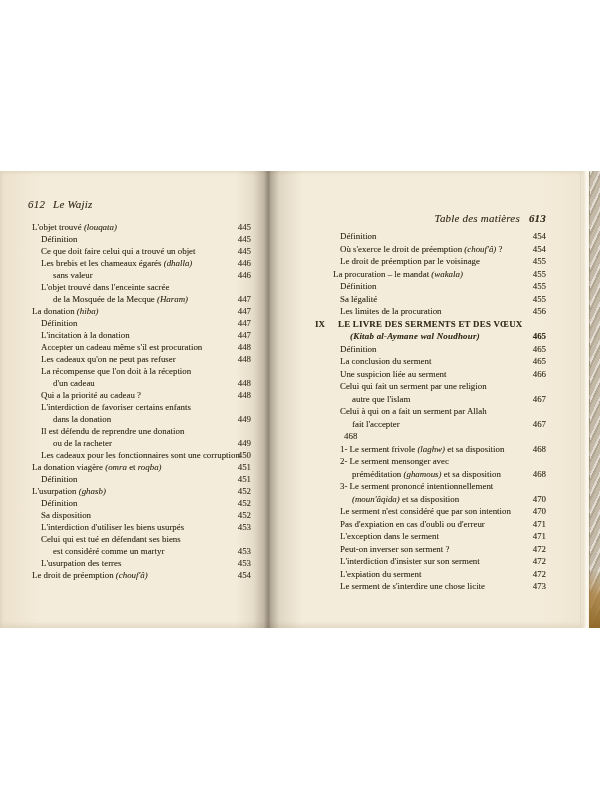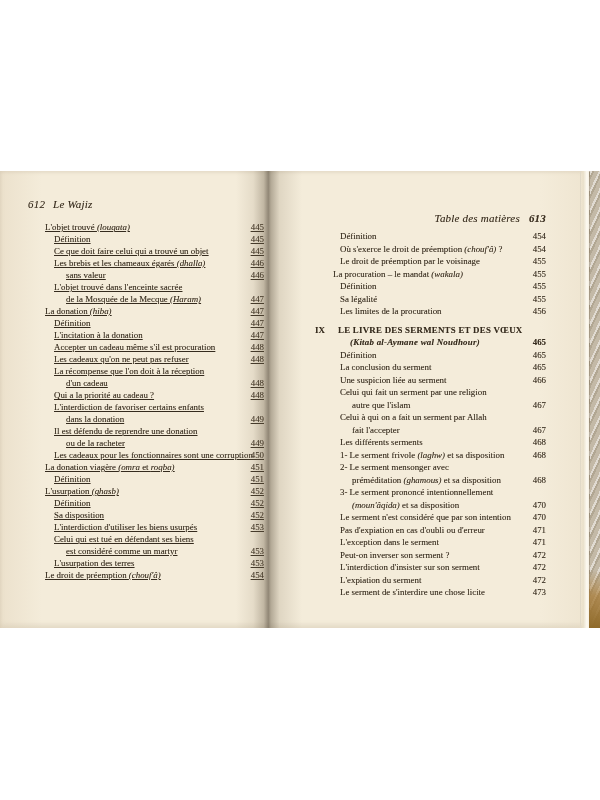--- a/index.html
+++ b/index.html
@@ -61,35 +61,35 @@
   }
   .left-header{left:28px;top:27px;}
   .left-header .folio{margin-right:8px;}
   .right-header{left:315px;top:41px;width:231px;text-align:right;}
   .right-header .folio{margin-left:9px;font-weight:bold;}
   .entries{
     position:absolute;
     font-size:8.9px;color:#352b1e;
     text-shadow:0 0 0.5px rgba(70,55,35,0.4);
   }
-  #left-entries{left:45px;top:50px;width:219px;text-decoration:underline;}
+  #left-entries{left:32px;top:50px;width:219px;}
   #right-entries{left:315px;top:59px;width:231px;}
   .entry{display:flex;align-items:flex-end;}
   .etext{flex:1 1 auto;min-width:0;}
   .enum{flex:0 0 auto;padding-left:4px;line-height:12px;}
   #right-entries .enum{line-height:12.5px;}
   .line{line-height:12px;white-space:nowrap;}
   #right-entries .line{line-height:12.5px;}
   .line.wrap{padding-left:12px;}
   #left-entries .lvl1{padding-left:9px;}
   #right-entries .lvl0{padding-left:18px;}
   #right-entries .lvl1{padding-left:25px;}
   .entry.chapter{font-weight:bold;}
   .entry.chapter .line{letter-spacing:0.25px;}
-  .entry.gap{margin-top:6px;}
+  .entry.gap{}
   .chapnum{flex:0 0 23px;font-weight:bold;align-self:flex-start;line-height:12.5px;}
   .it{font-style:italic;}
 </style>
 </head>
 <body>
 
 <div class="stage">
   <div class="book">
 
     <div>
@@ -336,23 +336,20 @@
             <div class="enum">467</div>
           </div>
           <div class="entry lvl1">
             <div class="etext">
               <div class="line"><span>Celui à qui on a fait un serment par Allah</span></div>
               <div class="line wrap"><span>fait l'accepter</span></div>
             </div>
             <div class="enum">467</div>
           </div>
           <div class="entry lvl1">
-            <div class="etext">
-              <div class="line"><span>Les différents serments</span></div>
-            </div>
             <div class="enum">468</div>
           </div>
           <div class="entry lvl1">
             <div class="etext">
               <div class="line"><span>1- Le serment frivole </span><span class="it">(laghw)</span><span> et sa disposition</span></div>
             </div>
             <div class="enum">468</div>
           </div>
           <div class="entry lvl1">
             <div class="etext">

